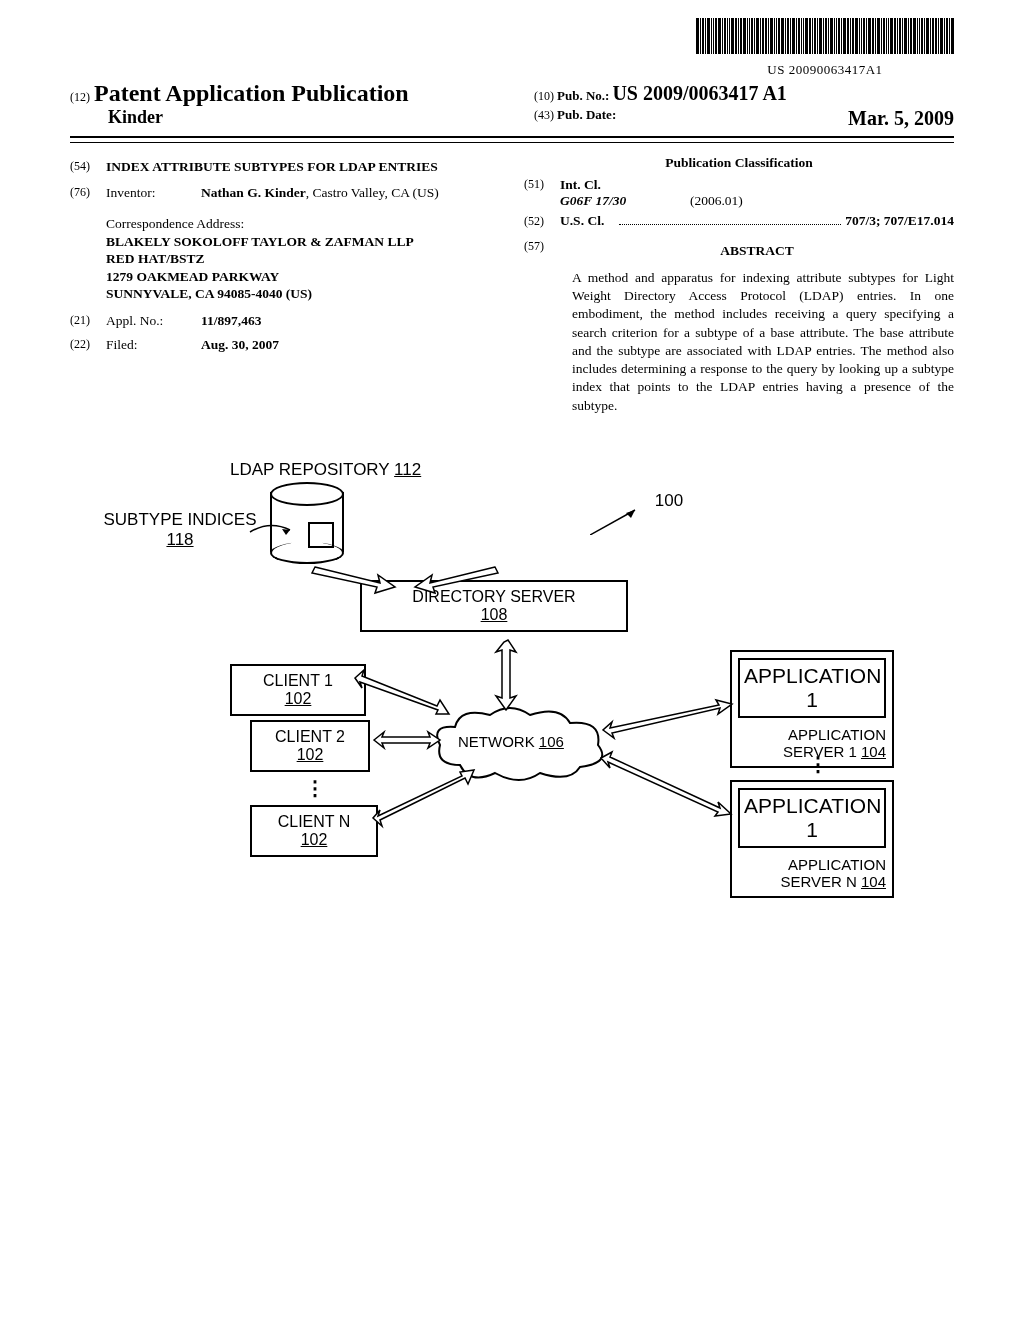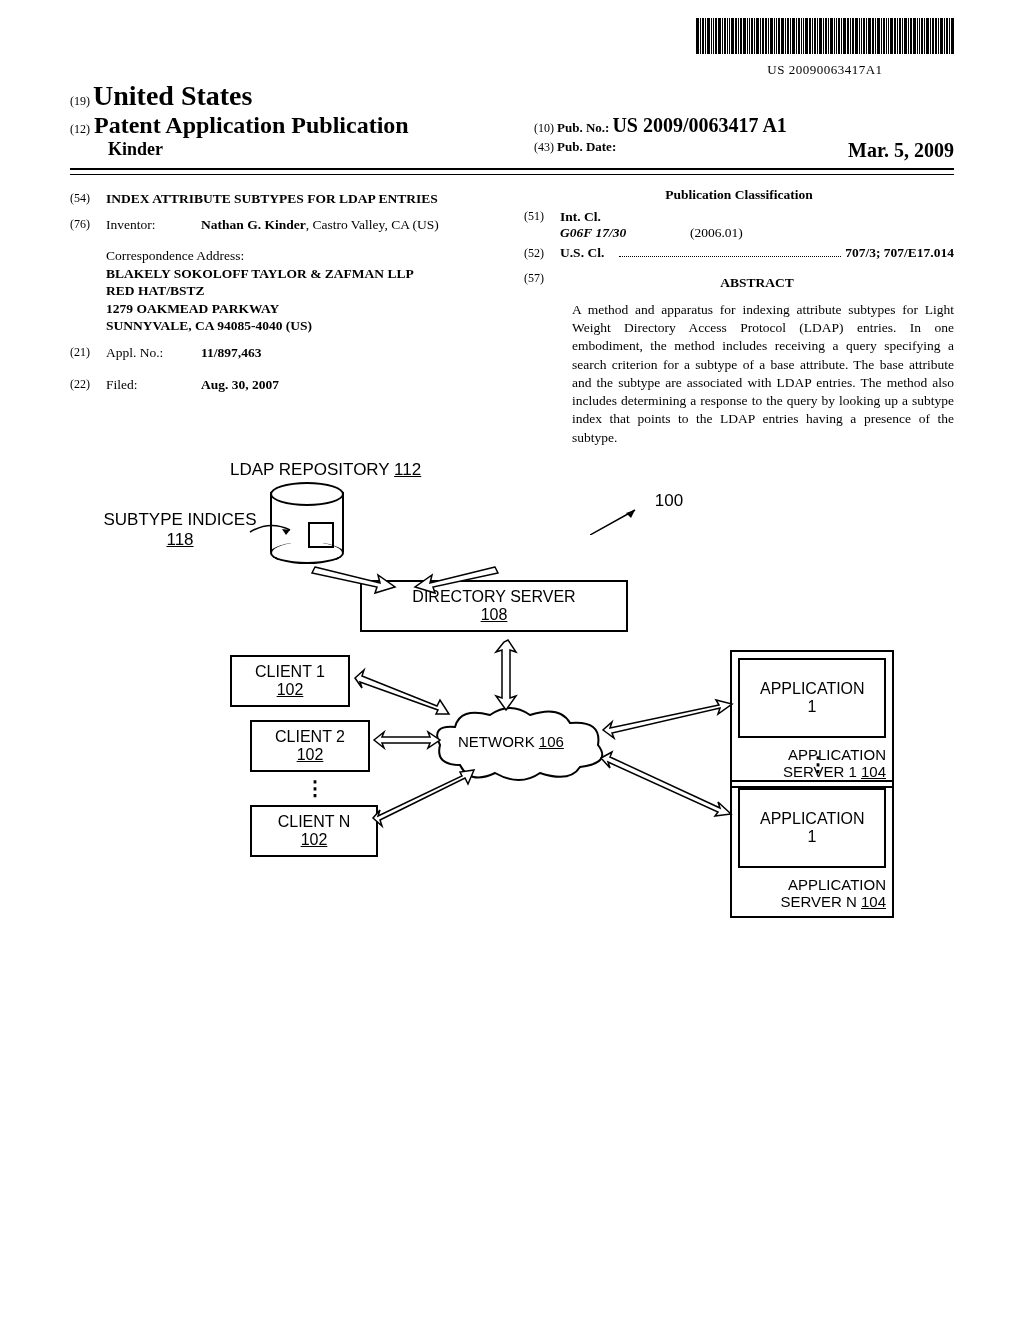--- a/index.html
+++ b/index.html
@@ -191,21 +191,21 @@
   }
   .cloud {
     position:absolute;
     width: 180px; height: 80px;
   }
   .cloud svg { width:100%; height:100%; }
   .arrow { position:absolute; }
   .arrow svg { overflow: visible; }
   .vdots { font-size: 20px; font-weight: bold; }
   .appstack { position:absolute; border:2px solid #000; padding:0; width:160px; }
-  .appstack .inner { border:2px solid #000; margin:6px; padding:20px; text-align:center; font-family: Arial, sans-serif; font-size:16px; }
+  .appstack .inner { border:2px solid #000; margin:6px; padding:4px; text-align:center; font-family: Arial, sans-serif; font-size:21px; }
   .appstack .srv { text-align:right; font-family: Arial, sans-serif; font-size:15px; padding:2px 6px 6px 24px; }
 </style>
 </head>
 <body>
 
 <div class="page">
 
   <div class="barcode-area">
     <div class="barcode">
       <span style="width:3px"></span>
@@ -300,24 +300,20 @@
         <span style="width:3px"></span>
         <span style="width:1px"></span>
         <span style="width:2px"></span>
         <span style="width:1px"></span>
         <span style="width:3px"></span>
     </div>
     <div class="barcode-text">US 20090063417A1</div>
   </div>
 
   <div class="header-block">
-    <div class="country-line">
-      <span>(19)</span>
-      <span class="big">United States</span>
-    </div>
     <div class="pub-line">
       <div class="left">
         <span class="num12">(12)</span>
         <span class="big2">Patent Application Publication</span>
       </div>
       <div class="right">
         <div class="pub-no-line">
           <span>(10)</span>
           <span class="val" style="font-size:13px;font-weight:bold">Pub. No.:</span>
           <span class="val">US 2009/0063417 A1</span>
@@ -356,21 +352,21 @@
         <div class="title-bold">BLAKELY SOKOLOFF TAYLOR &amp; ZAFMAN LLP</div>
         <div class="title-bold">RED HAT/BSTZ</div>
         <div class="title-bold">1279 OAKMEAD PARKWAY</div>
         <div class="title-bold">SUNNYVALE, CA 94085-4040 (US)</div>
       </div>
       <div class="field-row" style="margin-top:10px">
         <div class="field-num">(21)</div>
         <div class="field-label">Appl. No.:</div>
         <div class="field-val title-bold">11/897,463</div>
       </div>
-      <div class="field-row" style="margin-top:16px">
+      <div class="field-row" style="margin-top:8px">
         <div class="field-num">(22)</div>
         <div class="field-label">Filed:</div>
         <div class="field-val title-bold">Aug. 30, 2007</div>
       </div>
     </div>
 
     <div class="col">
       <div class="pubclass-head">Publication Classification</div>
       <div class="field-row">
         <div class="field-num">(51)</div>
@@ -433,21 +429,21 @@
       <svg width="90" height="40">
           <polygon points="5,12 70,28 68,20 85,32 65,38 67,32 2,18" fill="#fff" stroke="#000" stroke-width="1.5"></polygon>
         </svg>
     </div>
     <div class="arrow" style="top:95px;left:300px">
       <svg width="90" height="40">
           <polygon points="85,12 20,28 22,20 5,32 25,38 23,32 88,18" fill="#fff" stroke="#000" stroke-width="1.5"></polygon>
         </svg>
     </div>
 
-    <div class="dbox" style="top:195px;left:120px;width:120px">
+    <div class="dbox" style="top:204px;left:120px;width:136px">
       <span>CLIENT 1</span><br><span class="under">102</span>
     </div>
     <div class="dbox" style="top:260px;left:140px;width:120px">
       <span>CLIENT 2</span><br><span class="under">102</span>
     </div>
     <div class="dlabel vdots" style="top:316px;left:195px">⋮</div>
     <div class="dbox" style="top:345px;left:140px;width:128px">
       <span>CLIENT N</span><br><span class="under">102</span>
     </div>
 

